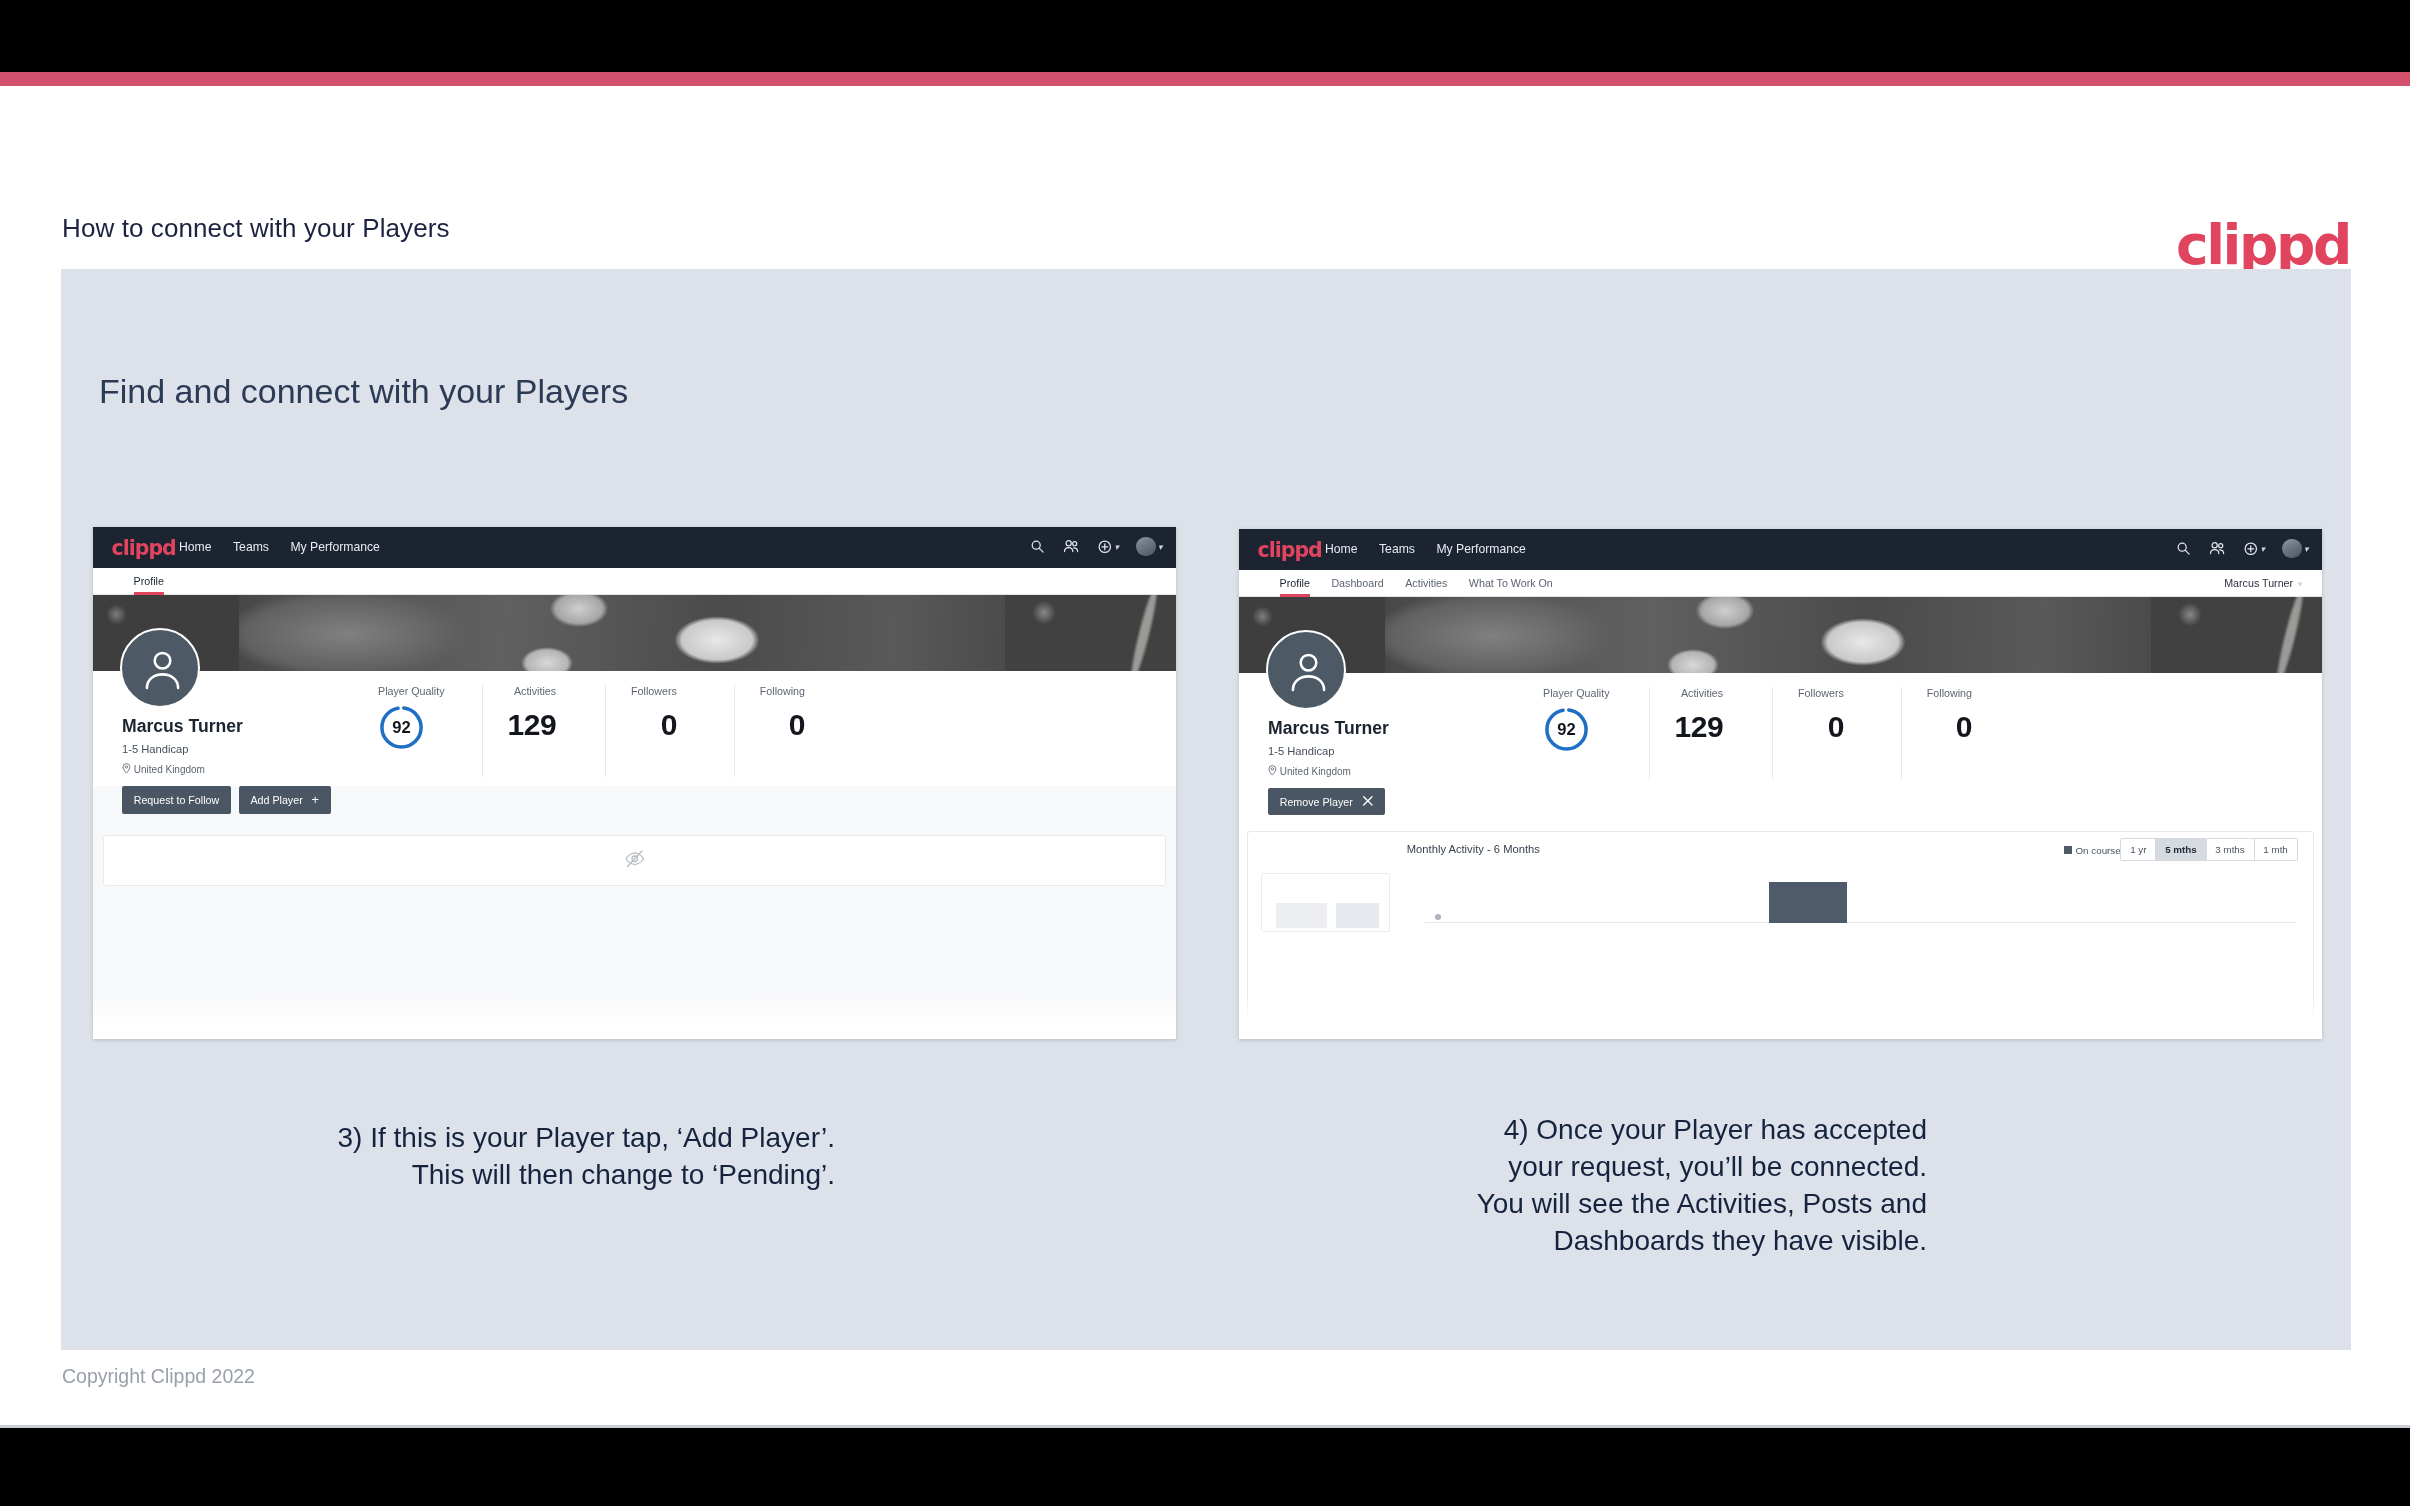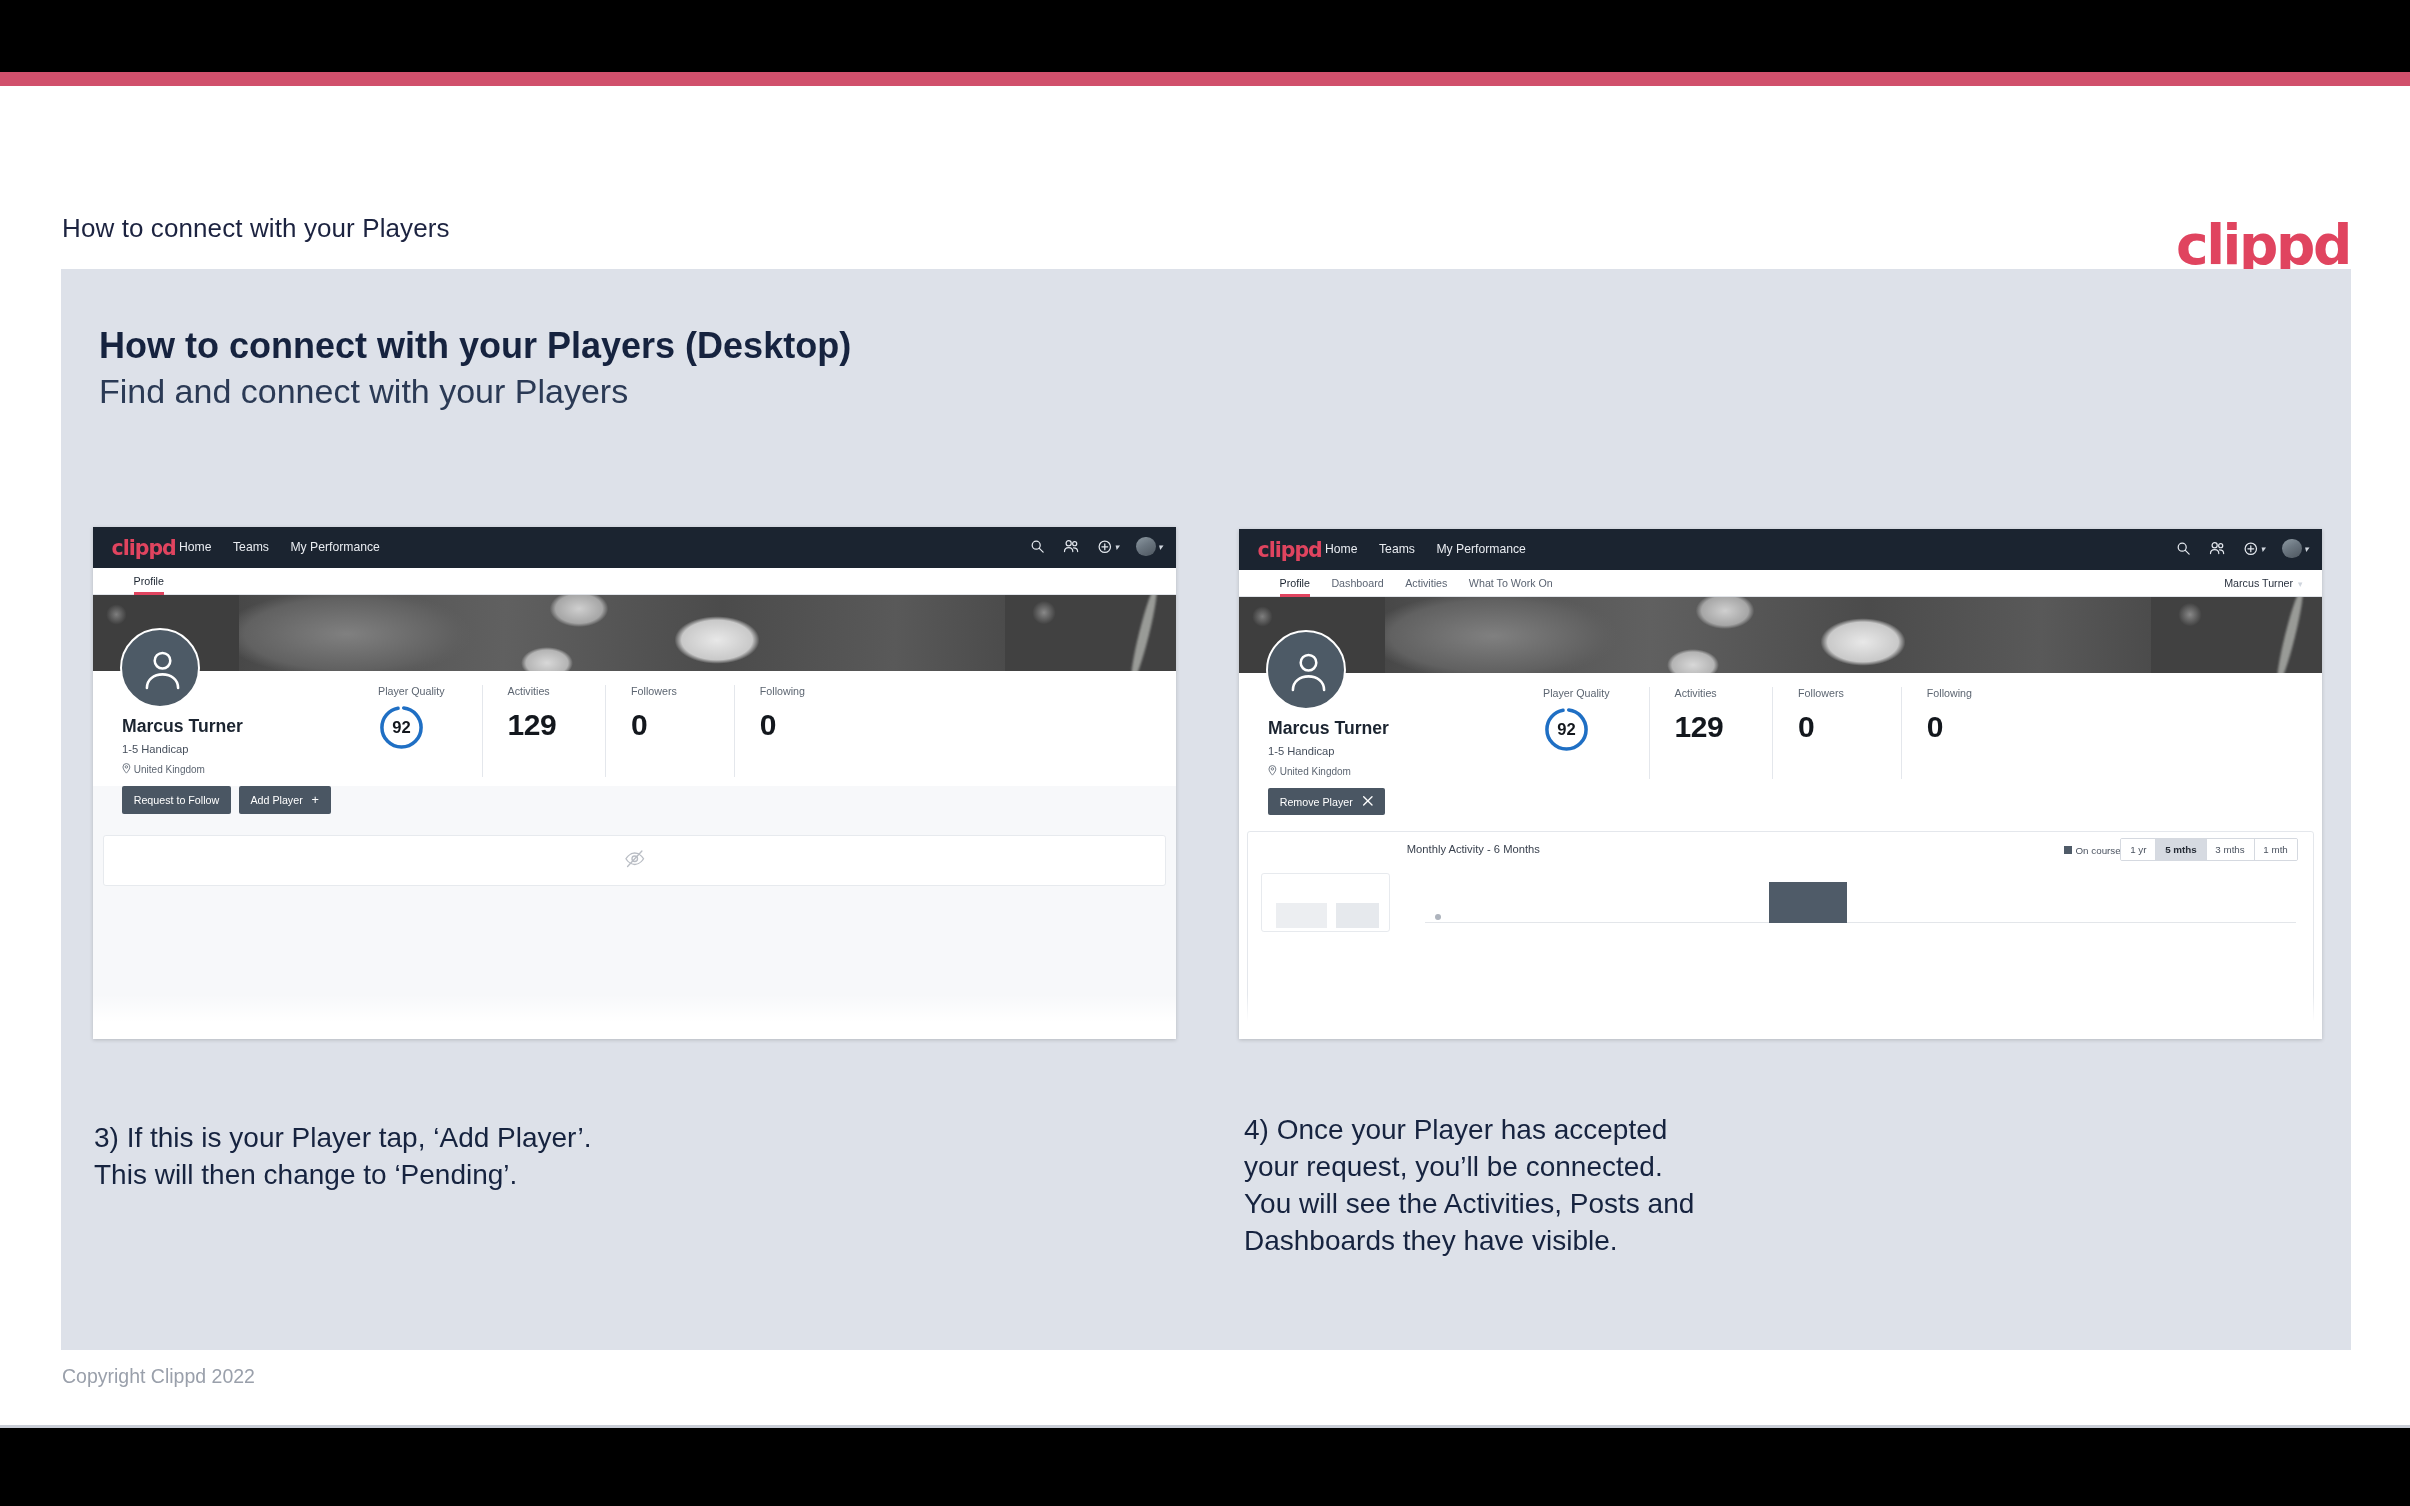--- a/index.html
+++ b/index.html
@@ -2,21 +2,21 @@
 <html><head>
 <meta charset="utf-8">
 <style>
   * { box-sizing: border-box; margin: 0; padding: 0; }
   html, body {
     width: 2411px; height: 1507px;
     background: #ffffff;
     font-family: "Liberation Sans", sans-serif;
     overflow: hidden;
   }
-  .slide { position: relative; width: 2411px; height: 1105px; background: #fff; }
+  .slide { position: relative; width: 2411px; height: 1105px; background: #fff; text-align: right; }
 
   
   .bar-top { position: absolute; left: 0; top: 0; width: 2411px; height: 72px; background: #000; }
   .bar-accent { position: absolute; left: 0; top: 72px; width: 2411px; height: 13.7px; background: #d1506c; }
   .bar-bottom { position: absolute; left: 0; top: 1428px; width: 2411px; height: 79px; background: #000; }
   .bar-bottom-hair { position: absolute; left: 0; top: 1425px; width: 2411px; height: 2.9px; background: #c9cdd6; }
 
   
   .hdr { position: absolute; left: 0; top: 86px; width: 2411px; height: 153px; background: #fff; }
   .hdr-title {
@@ -211,21 +211,20 @@
   <div class="bar-top"></div>
   <div class="bar-accent"></div>
 
   <div class="hdr">
     <div class="hdr-title">How to connect with your Players</div>
     <div class="hdr-logo">clippd</div>
     <div class="hdr-rule"></div>
   </div>
 
   <div class="panel"></div>
-  <div class="panel-title">How to connect with your Players (Desktop)</div>
   <div class="panel-sub">Find and connect with your Players</div>
 
   <div class="shot shot-left">
 
     <div class="nav">
       <div class="nav-logo">clippd</div>
       <div class="nav-links">
         <span>Home</span>
         <span>Teams</span>
         <span>My Performance</span>

